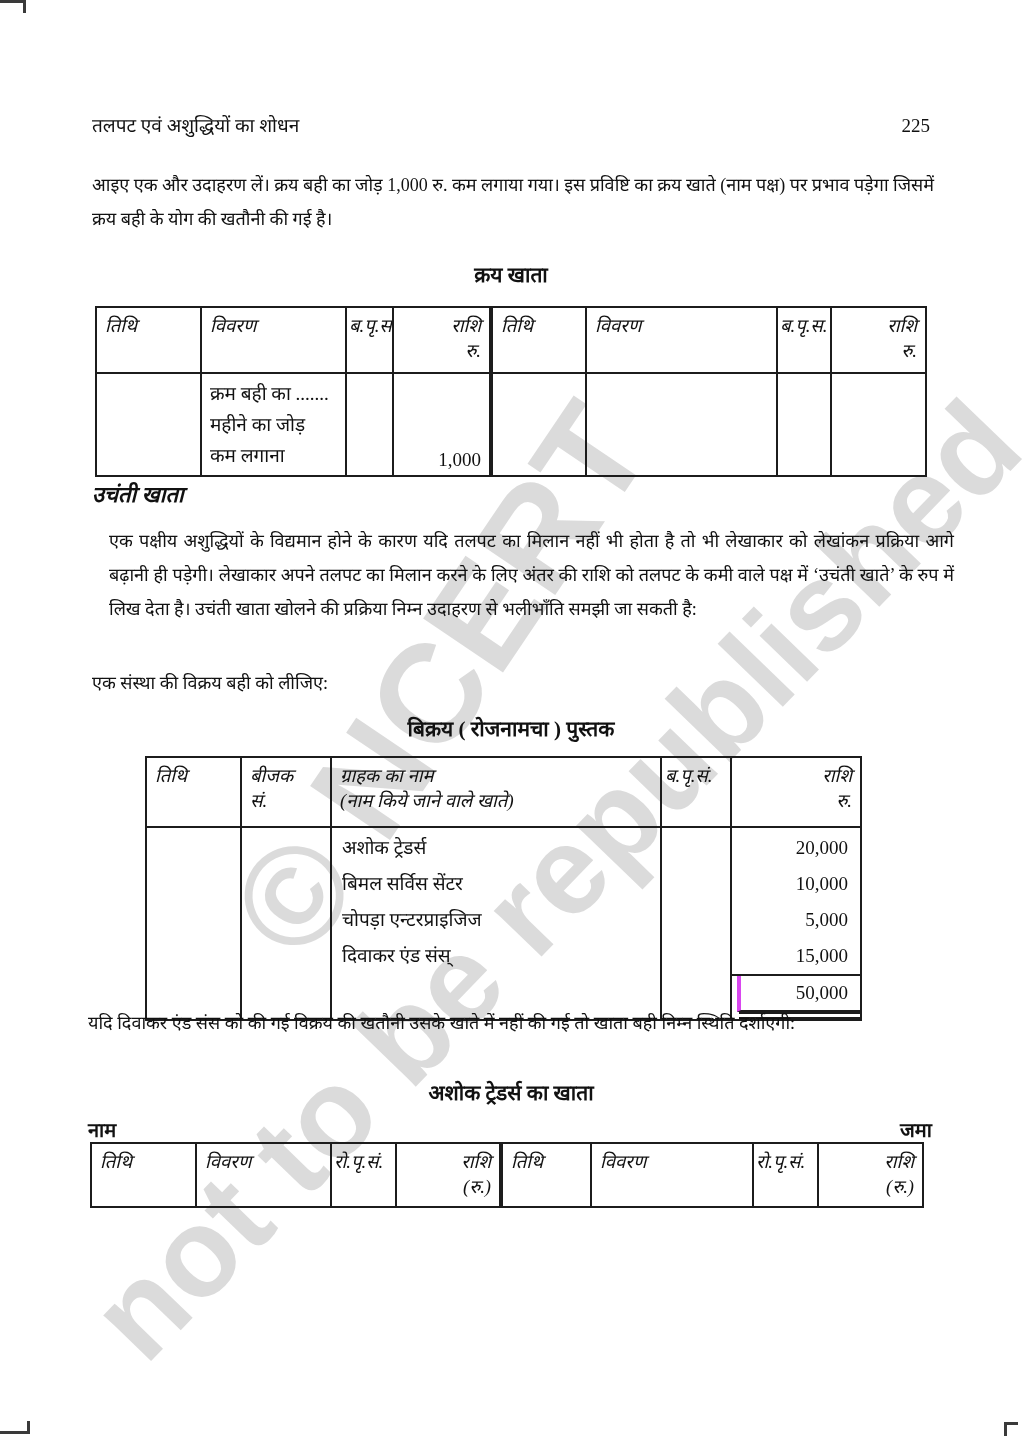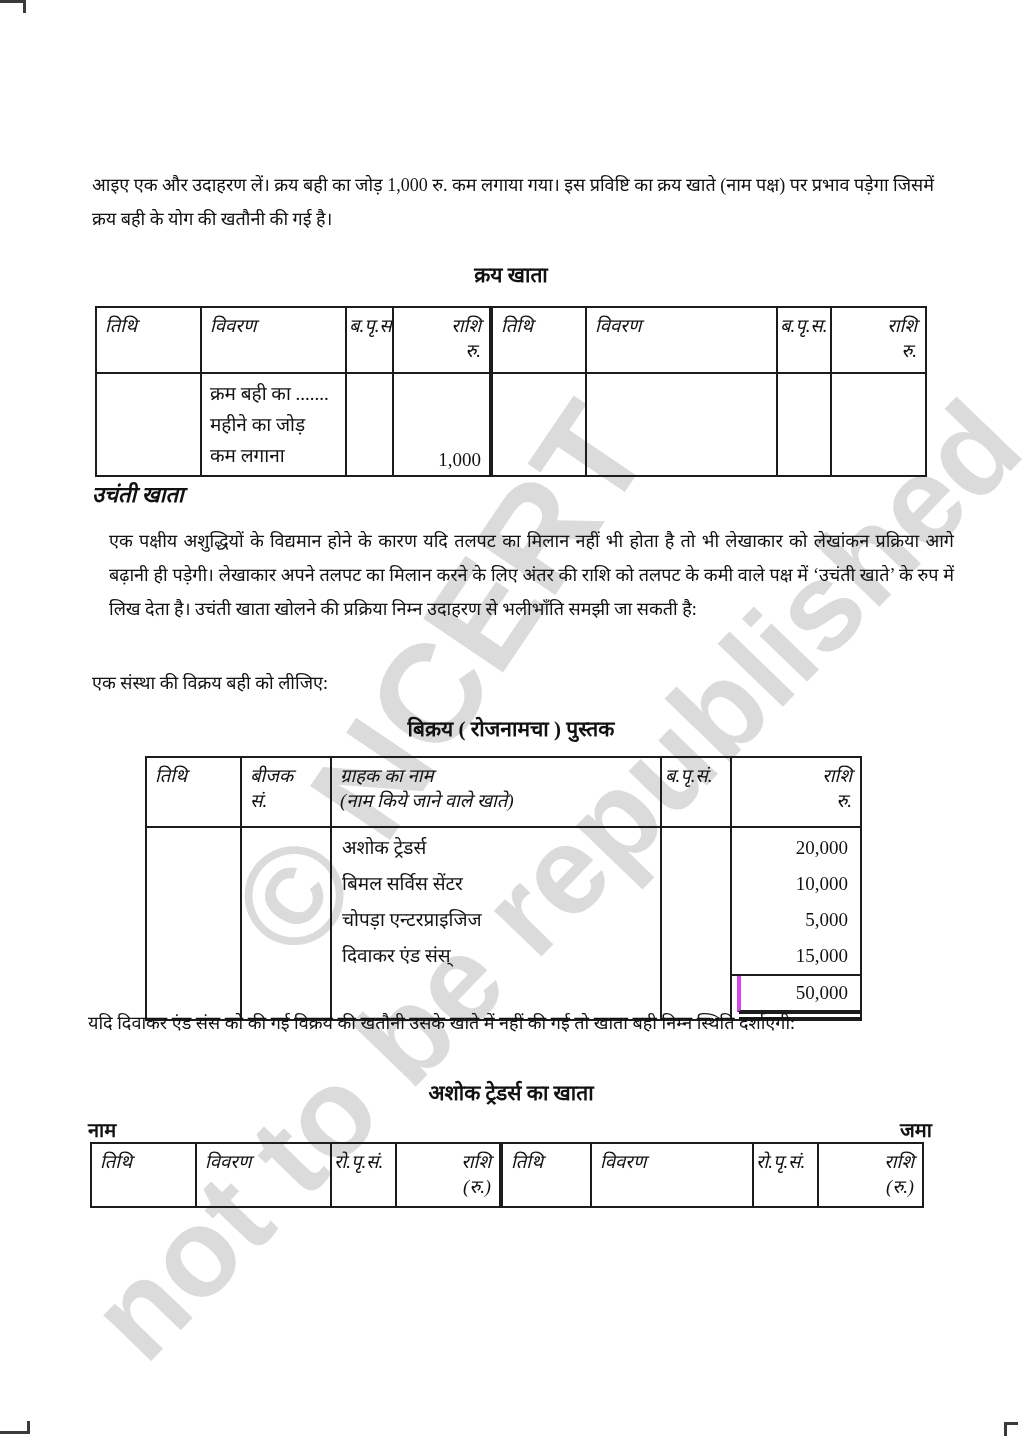--- a/index.html
+++ b/index.html
@@ -79,20 +79,24 @@
 
 <div class="page">
 
   <div class="corner corner-tl"></div>
   <div class="corner corner-bl"></div>
   <div class="corner corner-br"></div>
 
   <div class="wm wm1">© NCERT</div>
   <div class="wm wm2">not to be republished</div>
 
+  <div class="abs pg-header">
+    <span>तलपट एवं अशुद्धियों का शोधन</span>
+    <span>225</span>
+  </div>
 
   <p class="abs para para-1">आइए एक और उदाहरण लें। क्रय बही का जोड़ 1,000 रु. कम लगाया गया। इस प्रविष्टि का क्रय खाते (नाम पक्ष)  पर प्रभाव पड़ेगा जिसमें क्रय बही के योग की खतौनी की गई है।</p>
 
   <div class="abs tbl-title t1-title">क्रय खाता</div>
 
   <table class="acct t1">
     <colgroup>
       <col style="width:105px">
         <col style="width:145px">
         <col style="width:47px">

